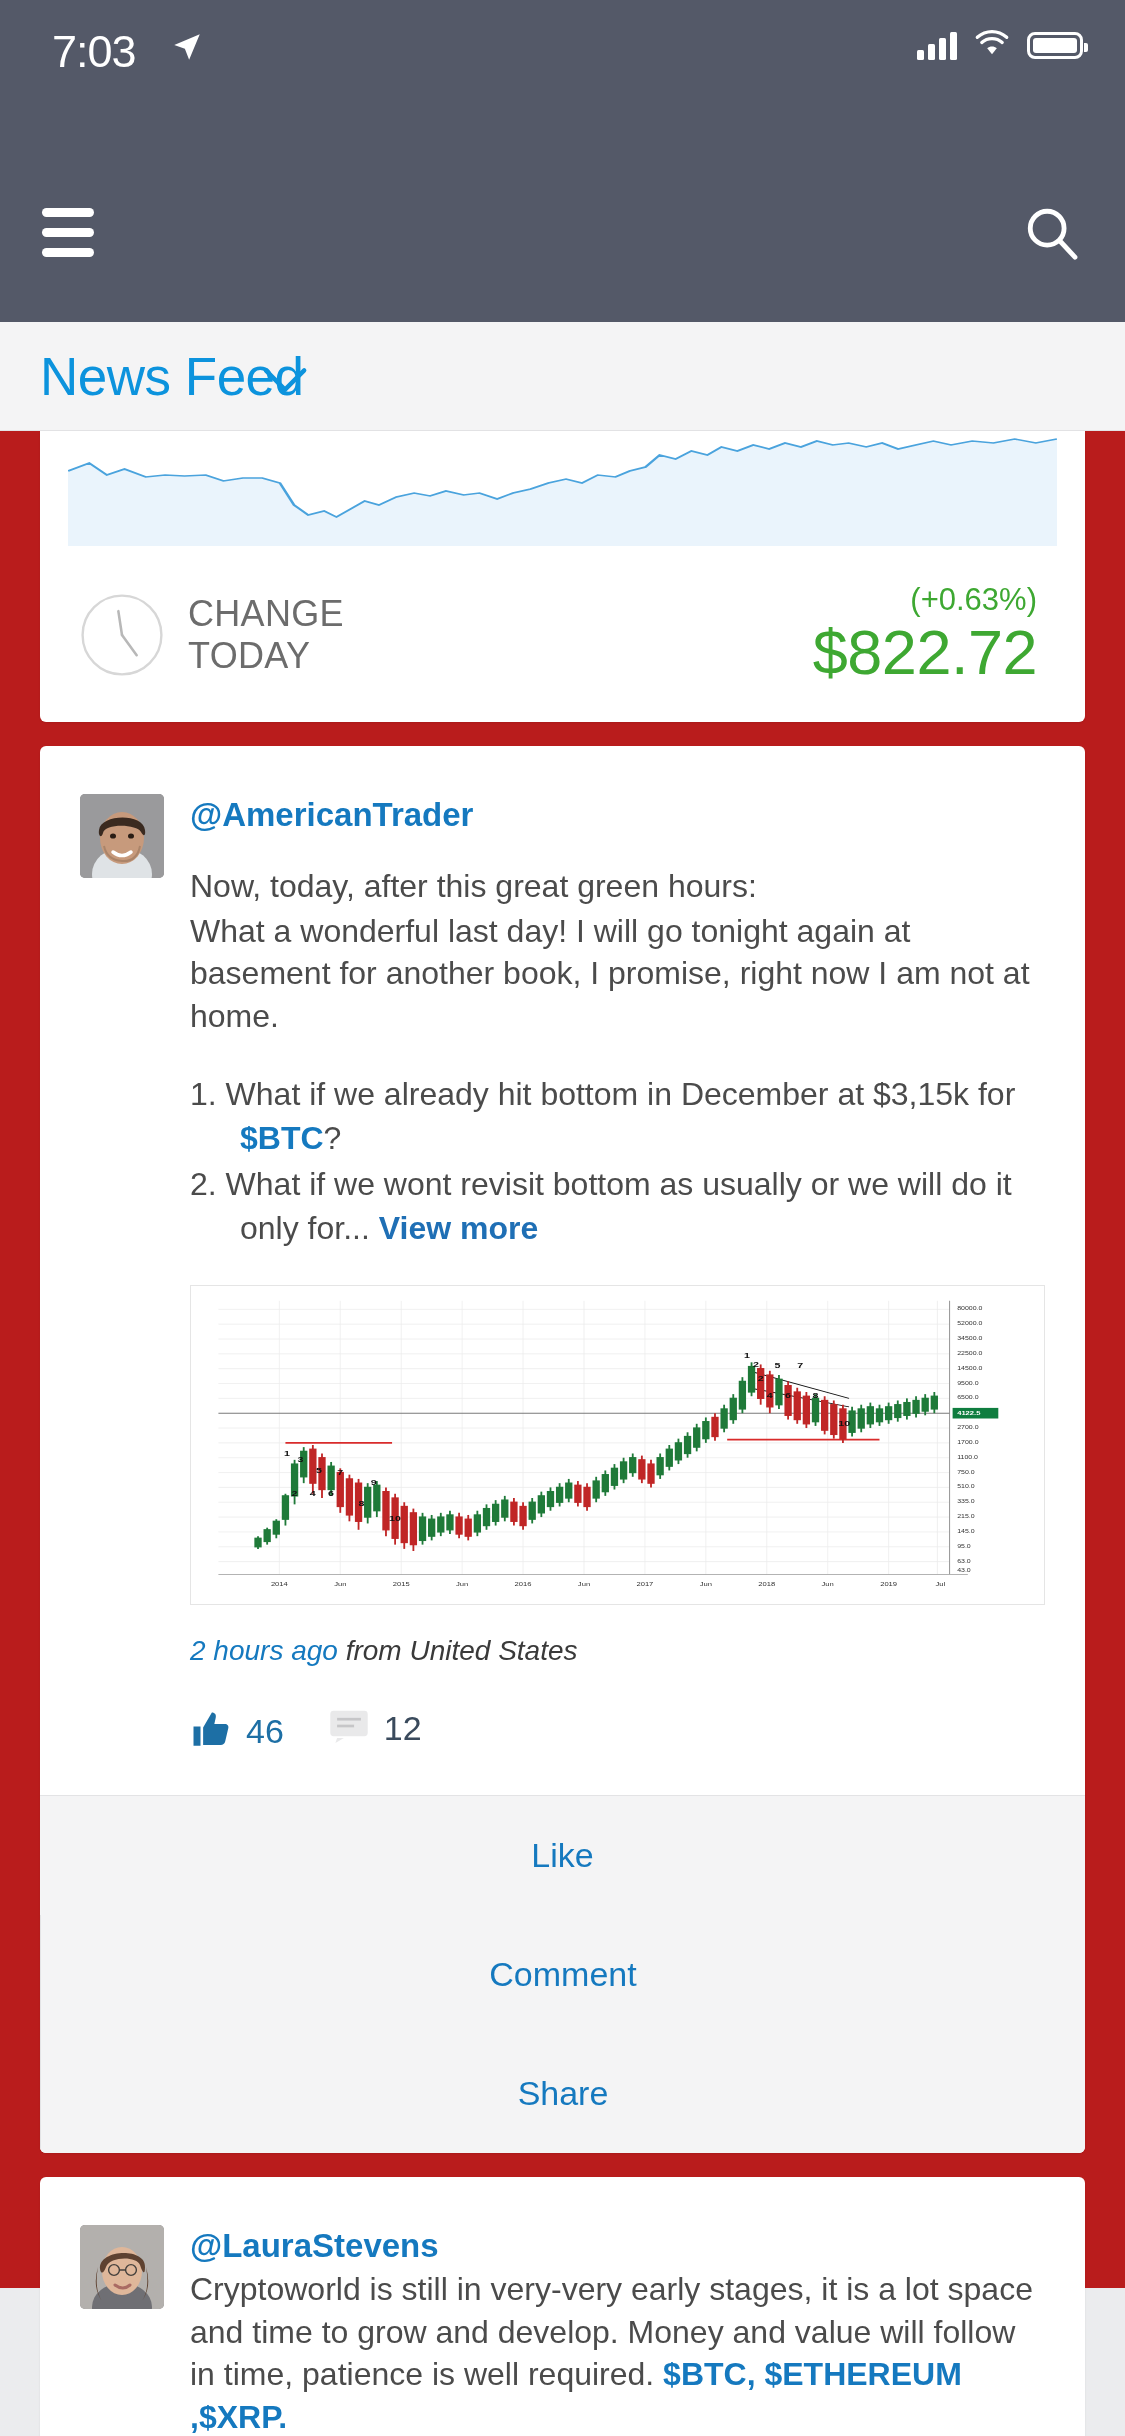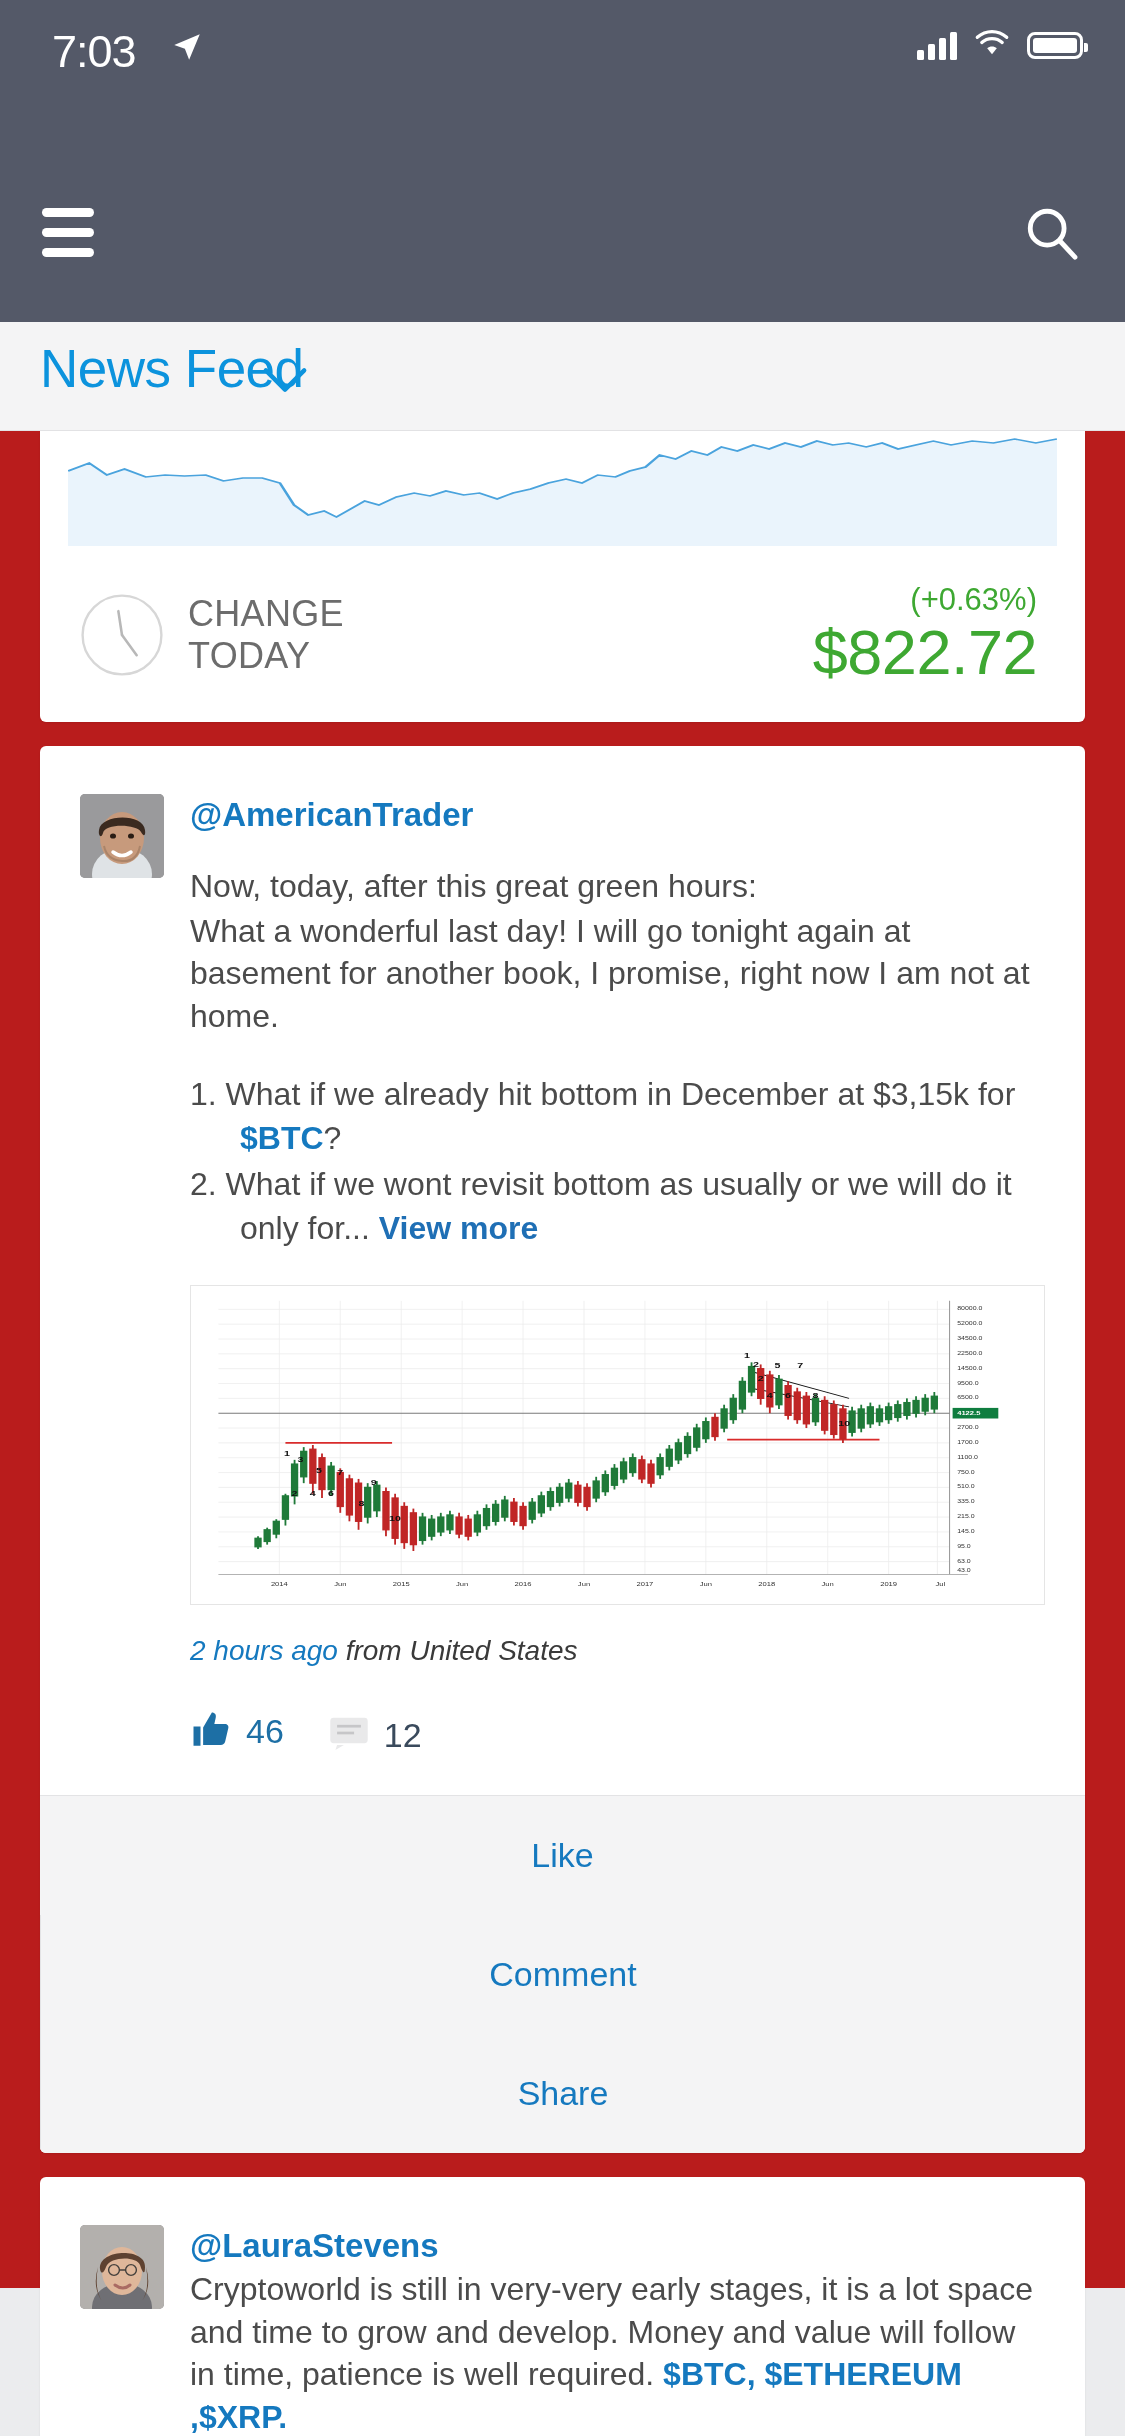--- a/index.html
+++ b/index.html
@@ -49,21 +49,21 @@
   .searchbtn{
     position:absolute; right:44px; top:104px; width:58px;height:58px; cursor:pointer;
   }
 
   
   .feedhead{
     height:109px; background:#f4f4f5; position:relative;
     border-bottom:1px solid #e3e3e5;
   }
   .feedtitle{
-    position:absolute; left:40px; top:16px;
+    position:absolute; left:40px; top:24px;
     font-size:53px; color:#0c93dd; font-weight:400; letter-spacing:-0.5px;
   }
   .chev{ position:absolute; left:262px; top:44px; }
 
   
   .feed{ position:absolute; top:431px; left:0; right:0; bottom:0; }
 
   .card{
     background:#fff; margin:0 40px 24px 40px; border-radius:6px;
     box-shadow:0 1px 2px rgba(0,0,0,.09);
@@ -115,21 +115,21 @@
     margin:34px 0 0 0; border:1px solid #e5e5e5; background:#fff;
     height:320px; overflow:hidden;
   }
   .chartwrap svg{display:block;width:100%;height:100%;}
 
   .meta{
     margin:30px 0 0 0; font-size:28px; font-style:italic; color:#3a3a3a; font-weight:300;
   }
   .meta .ago{ color:#1579bf; }
 
-  .engage{ display:flex; align-items:flex-end; margin:42px 0 40px 0; gap:16px; }
+  .engage{ display:flex; align-items:flex-start; margin:42px 0 40px 0; gap:16px; }
   .eitem{ display:flex; align-items:center; gap:14px; }
   .ecount{ font-size:34px; color:#3a4a5c; font-weight:300; }
   .ecount.blue{ color:#1d6fa5; }
 
   .actionbar{
     display:flex; border-top:1px solid #e3e3e5; background:#f4f4f5;
     border-radius:0 0 6px 6px; overflow:hidden;flex-direction:column;
   }
   .abtn{
     flex:1; text-align:center; padding:40px 0; font-size:34px; color:#1579bf;

